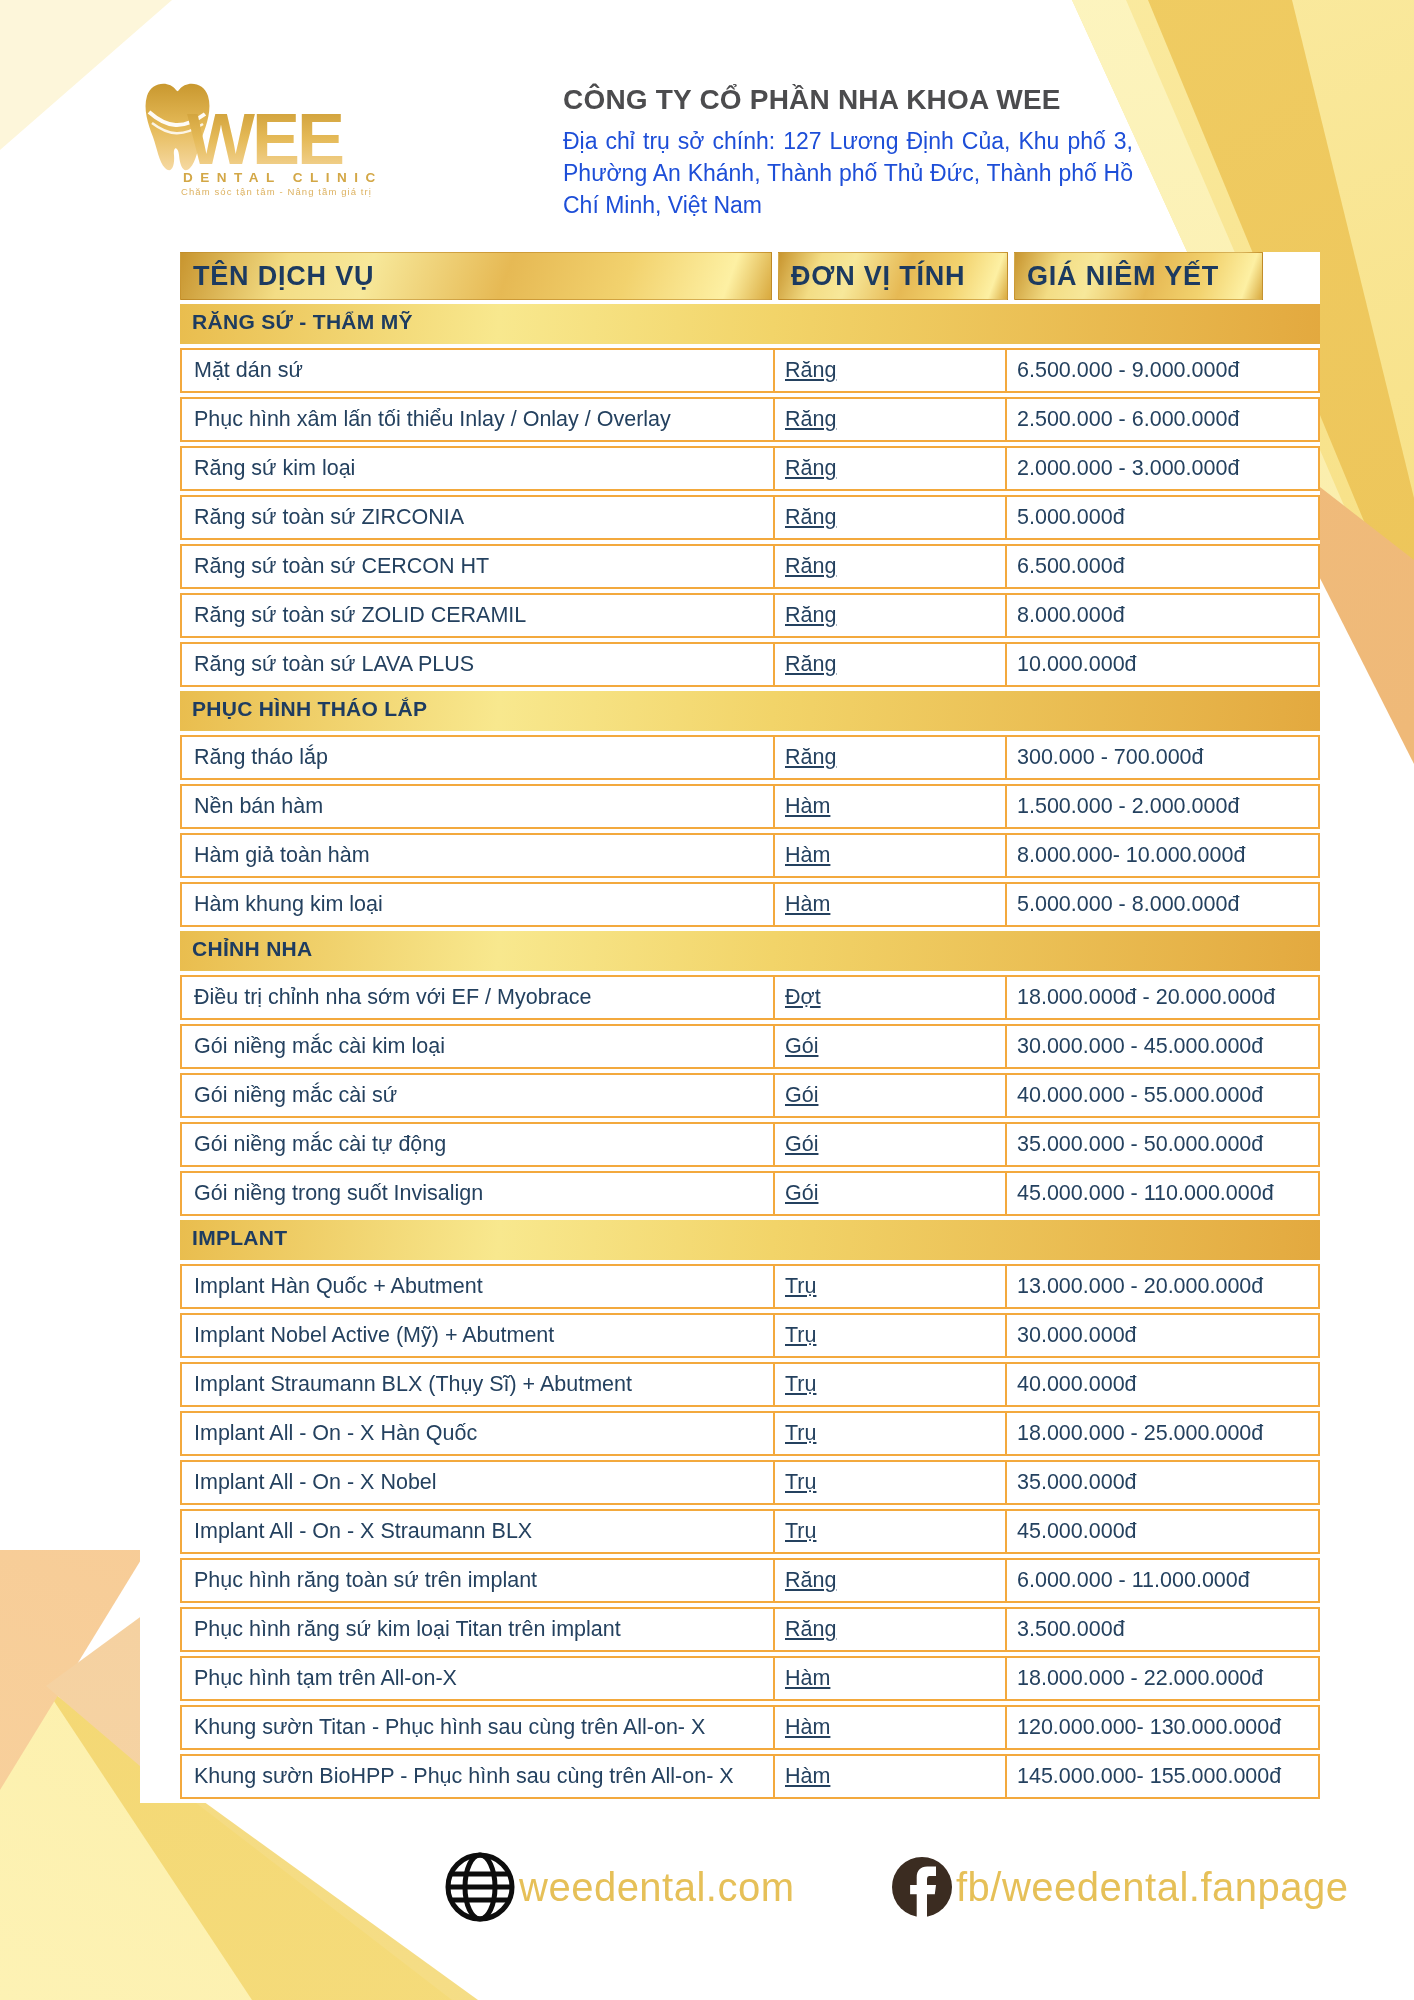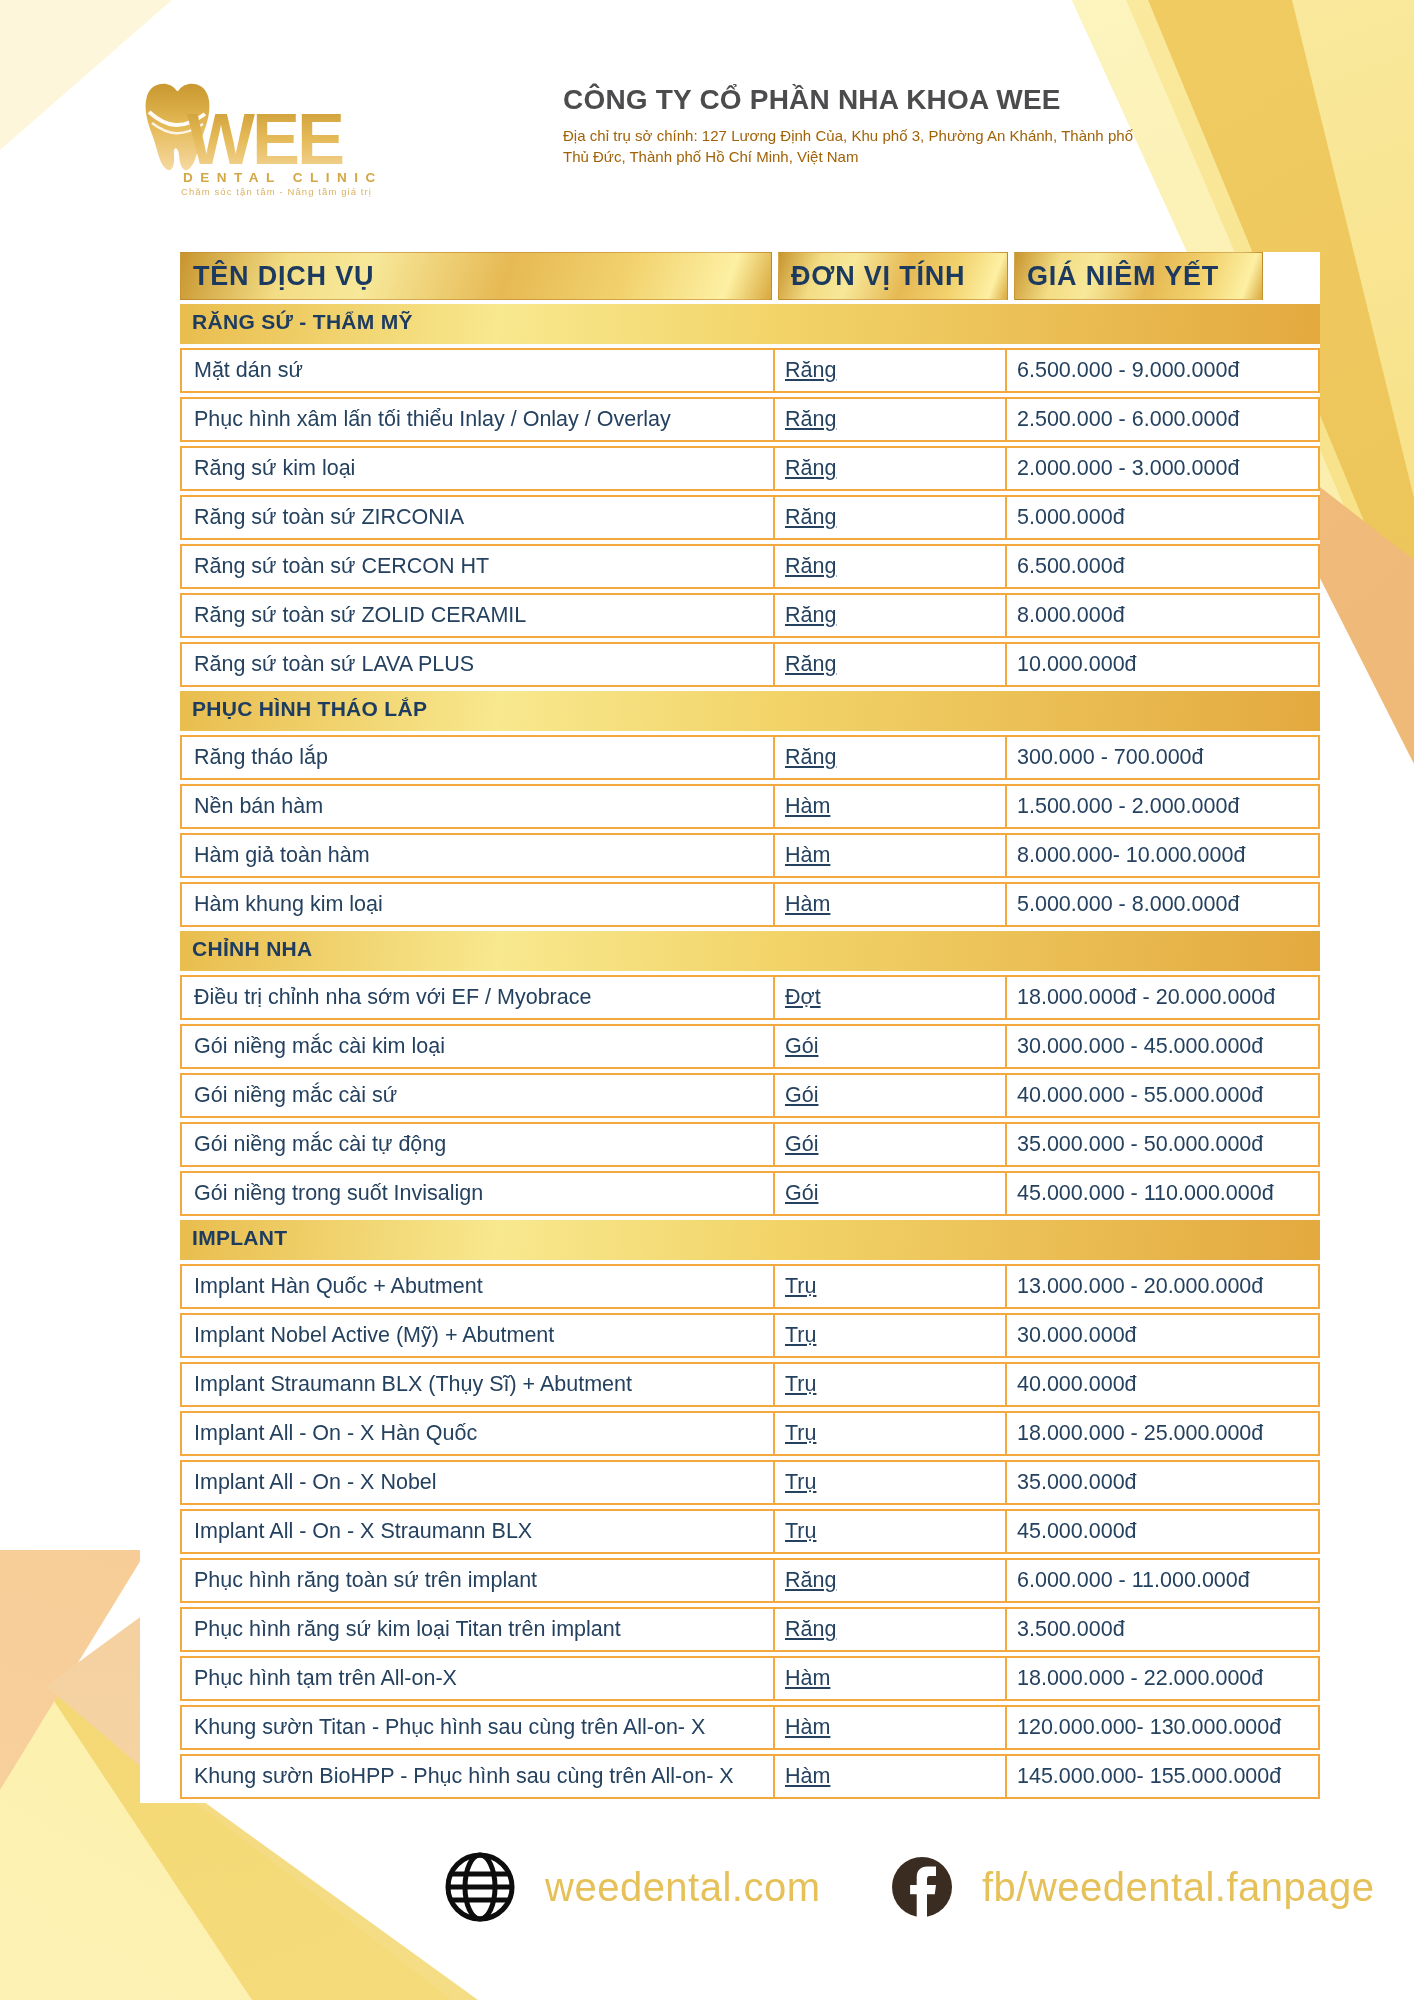--- a/index.html
+++ b/index.html
@@ -25,21 +25,21 @@
   .d-bl-wedge{clip-path:polygon(44px 1686px,478px 2000px,252px 2000px);
     background:linear-gradient(160deg,#efc658,#f4da74);opacity:.85;}
   .d-bl-peach1{clip-path:polygon(0 1550px,147px 1550px,0 1790px);
     background:linear-gradient(200deg,#f3b67c,#f8d29e);}
   .d-bl-peach2{clip-path:polygon(46px 1686px,147px 1612px,147px 1772px);
     background:linear-gradient(180deg,#f1c08a,#f6d5a6);}
   
   .logo-wrap{position:absolute;left:143px;top:78px;z-index:2;}
   .company{position:absolute;left:563px;top:84px;width:570px;z-index:2;}
   .company-name{font-size:28px;font-weight:bold;color:#4c4c4e;letter-spacing:.2px;margin-bottom:9px;}
-  .company-address{font-size:15px;color:#a16207;line-height:1.4;text-align:justify;}
+  .company-address{font-size:23px;color:#1d4ed8;line-height:1.4;text-align:justify;}
   
   .price-table{position:absolute;left:140px;top:252px;width:1140px;background:#ffffff;z-index:1;padding-left:40px;}
   .t-head{display:flex;gap:6px;height:48px;margin-bottom:4px;}
   .t-head .hc{
     display:flex;align-items:center;padding-left:12px;box-sizing:border-box;
     color:#1c3a60;font-size:27px;font-weight:bold;letter-spacing:.8px;
     background:linear-gradient(110deg,#c8952f 0%,#f3dd85 18%,#f7e89a 32%,#e6b954 55%,#f2d26e 75%,#fdf0a3 92%,#d9a93e 100%);
     border:1px solid rgba(180,122,24,.5);
   }
   .hc.h-name{width:592px;}
@@ -53,21 +53,21 @@
   .t-row{
     display:flex;height:41px;margin-bottom:4px;background:#ffffff;
     border:2px solid #f3a93d;box-sizing:content-box;
   }
   .t-row .c{display:flex;align-items:center;box-sizing:border-box;
     color:#24415f;font-size:21.5px;white-space:nowrap;overflow:hidden;}
   .c.name{width:591px;padding-left:12px;}
   .c.unit{width:232px;padding-left:10px;border-left:2px solid #f3a93d;text-decoration:underline;}
   .c.price{width:313px;padding-left:10px;border-left:2px solid #f3a93d;}
   
-  .footer-item{position:absolute;display:flex;align-items:center;gap:28px;z-index:2;}
+  .footer-item{position:absolute;display:flex;align-items:center;gap:2px;z-index:2;}
   .f-web{left:443px;top:1850px;}
   .f-fb{left:890px;top:1855px;}
   .footer-link{font-size:40px;color:#e6c058;letter-spacing:.5px;text-decoration:none;}
 </style>
 </head>
 <body>
 
 <div class="page">
 
   <div class="decor d-tl"></div>

